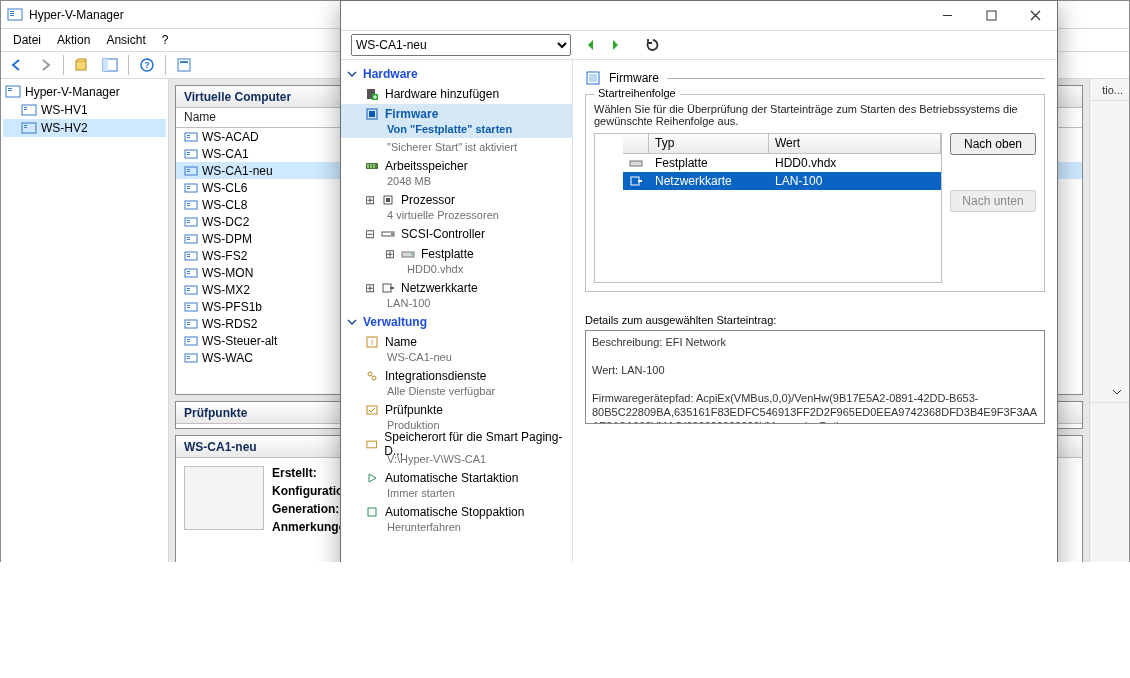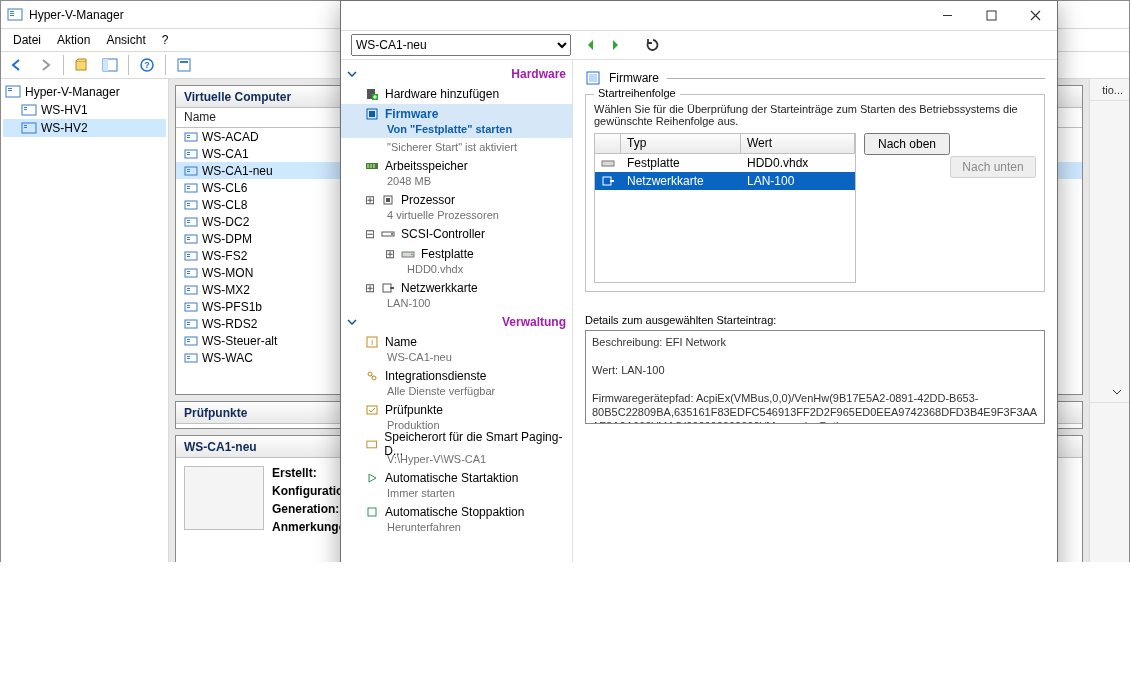--- a/index.html
+++ b/index.html
@@ -43,50 +43,50 @@
   
   .dialog { position: absolute; left: 340px; top: 0; width: 718px; height: 668px; background: #fff; border: 1px solid #707070; box-shadow: 0 6px 24px rgba(0,0,0,.35); display:flex; flex-direction:column; }
   .dialog .dlgtitle { height: 30px; background: #fff; border-bottom: 1px solid #d9d9d9; display: flex; align-items: center; justify-content: flex-end; }
   .dialog .dlgtitle .winbtn { width: 44px; height: 30px; display: flex; align-items:center; justify-content:center; }
   .dialog .dlgtop { height: 28px; display: flex; align-items: center; padding: 4px 10px; gap: 10px; }
   .dialog select { width: 220px; height: 22px; font: inherit; }
   .dialog .navbtns { display: flex; gap: 4px; align-items: center; }
   .dialog .navbtns .nb { width: 20px; height: 20px; display:flex; align-items:center; justify-content:center; }
   .dialog .dlgbody { flex:1; display: flex; border-top: 1px solid #e0e0e0; border-bottom: 1px solid #e0e0e0; overflow:hidden; }
   .tree { width: 232px; border-right: 1px solid #e0e0e0; overflow-y:auto; padding: 4px 0; }
-  .tree .cat { display:flex; align-items:center; height: 20px; padding: 0 6px; font-weight: 700; color: #a21caf; gap: 6px; justify-content: space-between; }
+  .tree .cat { display:flex; align-items:center; height: 20px; padding: 0 6px; font-weight: 700; color: #1d4ed8; gap: 6px; }
   .tree .cat .chev { width: 10px; height: 10px; }
   .tree .item { display:flex; flex-direction:column; padding: 2px 0 2px 24px; }
   .tree .item .line1 { display:flex; align-items:center; gap:6px; height:16px; }
   .tree .item .sub { padding-left: 22px; color: #707070; font-size: 11px; line-height: 14px; }
   .tree .item.selected { background: #d6e8f8; }
   .tree .item.selected .line1 { color: #0b5cad; font-weight: 700; }
   .tree .item.selected .sub { color: #0b5cad; font-weight: 700; }
   .tree .item .exp { width: 10px; text-align:center; color:#555; }
   .tree .sub2 { padding-left: 44px; }
 
   .detail { flex:1; padding: 10px 12px 0 12px; display:flex; flex-direction:column; }
   .detail .dhdr { display:flex; align-items:center; gap:8px; margin-bottom: 8px; }
   .detail .dhdr .line { flex:1; height:1px; background:#b0b0b0; }
   .detail .group { border: 1px solid #c0c0c0; padding: 8px; position: relative; margin-bottom: 12px; }
   .detail .group .gtitle { position:absolute; top:-8px; left:8px; background:#fff; padding: 0 4px; font-size:11px; }
   .detail .desc { font-size: 11px; color:#222; margin-bottom: 6px; }
-  .detail .boottbl { border: 1px solid #c0c0c0; height: 150px; }
+  .detail .boottbl { border: 1px solid #c0c0c0; height: 150px; padding-left: 28px; }
   .detail .boottbl .bh { height: 20px; display:flex; background: linear-gradient(#fdfdfd,#eaeaea); border-bottom:1px solid #c0c0c0; }
   .detail .boottbl .bh .c { padding: 2px 6px; border-right:1px solid #c0c0c0; }
   .detail .boottbl .bh .c.icon { width: 26px; }
   .detail .boottbl .bh .c.typ { width: 120px; }
   .detail .boottbl .bh .c.wert { flex:1; }
   .detail .boottbl .br { height: 18px; display:flex; align-items:center; }
   .detail .boottbl .br.sel { background: #0a64c2; color: #fff; }
   .detail .boottbl .br .c { padding: 0 6px; }
   .detail .boottbl .br .c.icon { width: 26px; display:flex; align-items:center; justify-content:center; }
   .detail .boottbl .br .c.typ { width: 120px; }
   .detail .boottbl .br .c.wert { flex:1; }
-  .detail .sidebtns { display:flex; gap:0; }
+  .detail .sidebtns { display:flex; flex-direction:column; gap:12px; }
   .detail .sidebtns button { width: 86px; height: 22px; font: inherit; }
   .detail .sidebtns button:disabled { color: #8a8a8a; margin-top: 23px; }
   .detail .bootrow { display:flex; gap: 8px; }
   .detail .detailstxt { font-size:11px; margin: 10px 0 4px 0; }
   .detail textarea { width: 100%; height: 94px; font: 11px/14px "Segoe UI", sans-serif; resize:none; padding: 4px 6px; border:1px solid #8a8a8a; background:#fff; color:#333; overflow-y: scroll; }
 
   .dlgbtns { height: 40px; display:flex; align-items:center; justify-content:flex-end; padding: 0 12px; }
   .dlgbtns button { width: 86px; height: 23px; font: inherit; background: #fef9c3; border:1px solid #8d8d8d; }
   .dlgbtns button.default { border:2px solid #0a64c2; background:#fff; }
 

